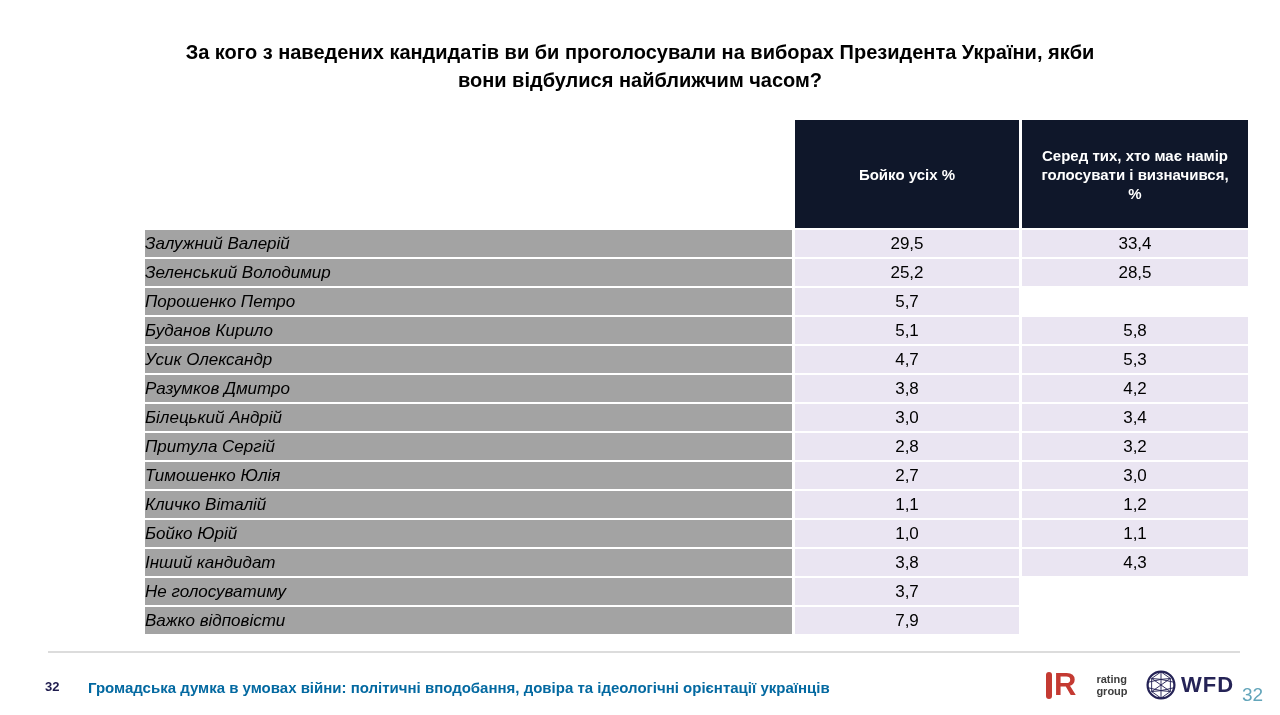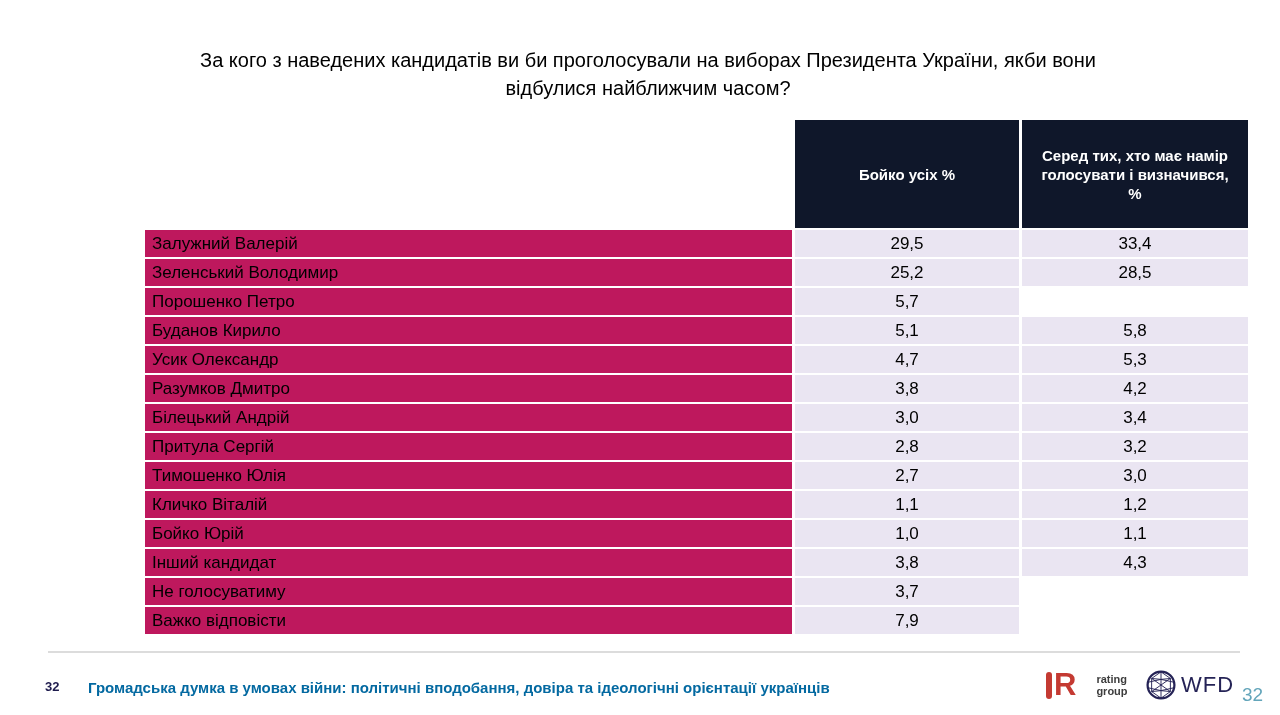--- a/index.html
+++ b/index.html
@@ -11,24 +11,24 @@
     position: relative;
     overflow: hidden;
   }
 
   
   .slide-title {
     position: absolute;
     top: 38px; left: 50%;
     transform: translateX(-50%);
     width: 960px;
-    margin: 8px;
+    margin: 0;
     text-align: center;
     font-size: 20px;
-    font-weight: normal;
+    font-weight: bold;
     line-height: 28px;
     color: #000000;
   }
 
   
   .poll-table {
     position: absolute;
     left: 145px; top: 120px;
     width: 1103px;
   }
@@ -53,24 +53,24 @@
     text-align: center;
     padding: 0 12px;
   }
   .cell {
     display: flex;
     align-items: center;
     font-size: 17px;
     color: #000000;
   }
   .name-cell {
-    background: #be185d;
-    padding-left: 7px;
+    background: #a3a3a3;
     white-space: nowrap;
     overflow: hidden;
+    font-style: italic;
   }
   .value-cell {
     background: #eae5f2;
     justify-content: center;
   }
   .value-cell.empty { background: transparent; }
 
   
   .footer-line {
     position: absolute;
@@ -125,21 +125,21 @@
   .wfd-logo {
     position: absolute;
     left: 1146px; top: 668px;
     display: flex;
     align-items: center;
     gap: 5px;
     height: 34px;
   }
   .wfd-text {
     font-size: 22px;
-    font-weight: normal;
+    font-weight: bold;
     color: #252356;
     letter-spacing: 1px;
   }
 
   
   .slide-number {
     position: absolute;
     left: 1242px; top: 684px;
     font-size: 19px;
     color: #63a5ba;

